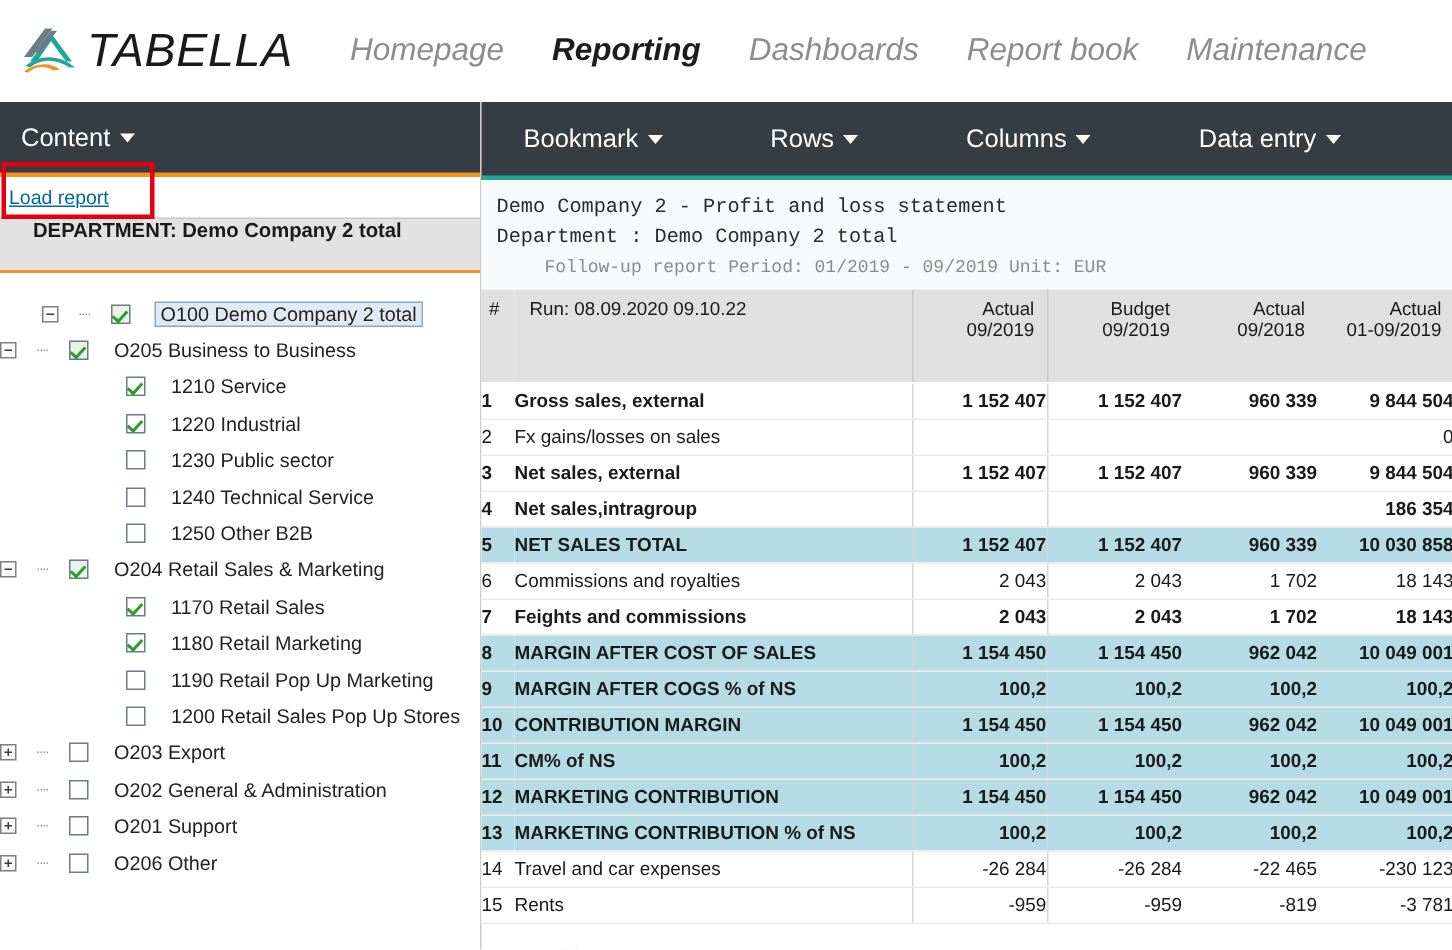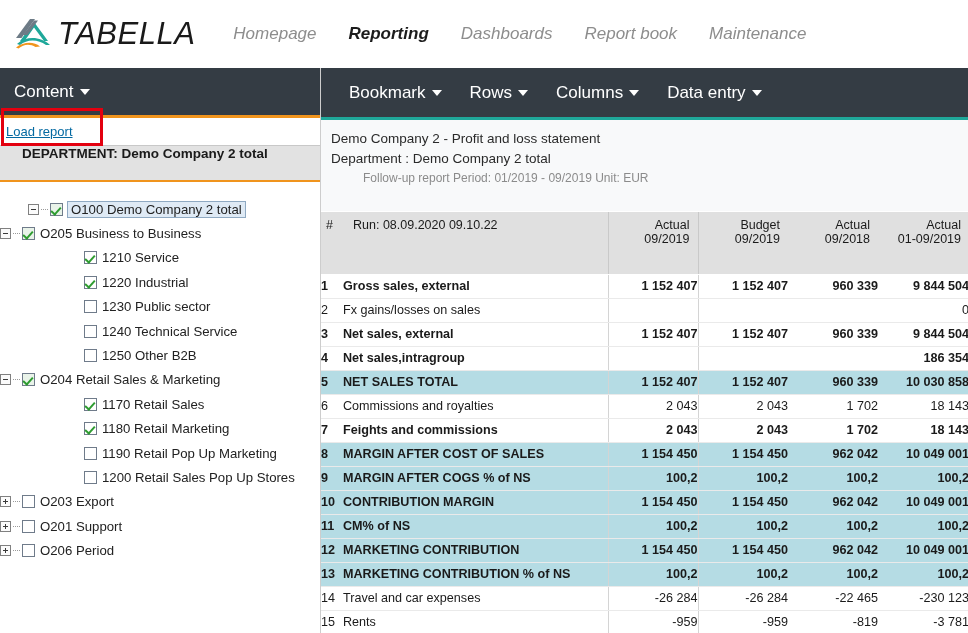--- a/index.html
+++ b/index.html
@@ -29,21 +29,21 @@
   #brand-text {
     font-size: 31px;
     letter-spacing: 0.5px;
     color: #1a1a1a;
     font-family: "Liberation Sans", sans-serif;
     font-weight: 400;
     margin-left: -2px;
   }
   #mainnav { display: flex; align-items: center; margin-left: 22px; height: 52px; }
   .navitem {
-    font-size: 17px;
+    font-size: 21px;
     color: #8d8d8d;
     padding: 4px 16px;
     cursor: pointer;
     white-space: nowrap;
     font-weight: 400;
   }
   .navitem.active { color: #1c1c1c; font-weight: 700; }
 
   
   #leftpanel {
@@ -100,20 +100,21 @@
     position: absolute; left: 0; top: 117px;
     width: 318px; height: 458px;
     background: #ffffff;
     overflow: hidden;
   }
   #tree { padding-top: 12px; }
   .tnode {
     display: flex; align-items: center;
     height: 24.4px;
     white-space: nowrap;
+    gap: 12px;
   }
   .toggle {
     width: 11px; height: 11px;
     border: 1px solid #808080;
     background: #fbfbfb;
     position: relative;
     margin-right: 2px;
     cursor: pointer;
     flex: 0 0 auto;
   }
@@ -185,33 +186,35 @@
     width: 648px; height: 565px;
     background: #ffffff;
     border-left: 1px solid #cdcdcd;
   }
   #toolbar {
     height: 52px;
     background: #343c44;
     display: flex; align-items: center;
     padding-left: 14px;
     border-bottom: 3px solid #1fa89a;
+    gap: 44px;
   }
   .tbitem {
     color: #ffffff;
     font-size: 17px;
     padding: 0 14px;
     cursor: pointer;
     white-space: nowrap;
   }
 
   #report-meta {
     background: #f8f9fa;
-    padding: 9px 0 23px 10px;
+    padding: 9px 0 4px 10px;
     border-bottom: 1px solid #ffffff;
+    font-family: Liberation Mono, monospace;
   }
   #report-meta .l1 { font-size: 13.5px; color: #2a2a2a; line-height: 20px; }
   #report-meta .l2 { font-size: 13.5px; color: #2a2a2a; line-height: 20px; }
   #report-meta .l3 { font-size: 12px; color: #8b8b8b; line-height: 19px; margin-left: 32px; }
 
   
   table.rpt {
     width: 648px;
     border-collapse: collapse;
     table-layout: fixed;
@@ -367,27 +370,33 @@
         <div class="tnode lvl1">
           <span class="toggle plus"></span>
           <span class="dots"></span>
           <span class="cbox"></span>
           <span class="tlabel">O203 Export</span>
         </div>
         <div class="tnode lvl1">
           <span class="toggle plus"></span>
           <span class="dots"></span>
           <span class="cbox"></span>
-          <span class="tlabel">O201 Support</span>
+          <span class="tlabel">O202 General &amp; Administration</span>
         </div>
         <div class="tnode lvl1">
           <span class="toggle plus"></span>
           <span class="dots"></span>
           <span class="cbox"></span>
-          <span class="tlabel">O206 Period</span>
+          <span class="tlabel">O201 Support</span>
+        </div>
+        <div class="tnode lvl1">
+          <span class="toggle plus"></span>
+          <span class="dots"></span>
+          <span class="cbox"></span>
+          <span class="tlabel">O206 Other</span>
         </div>
       </div>
   </div>
 
   <div id="lp-scroll-track">
     <div id="lp-scroll-thumb"></div>
   </div>
 
 </div>
 

